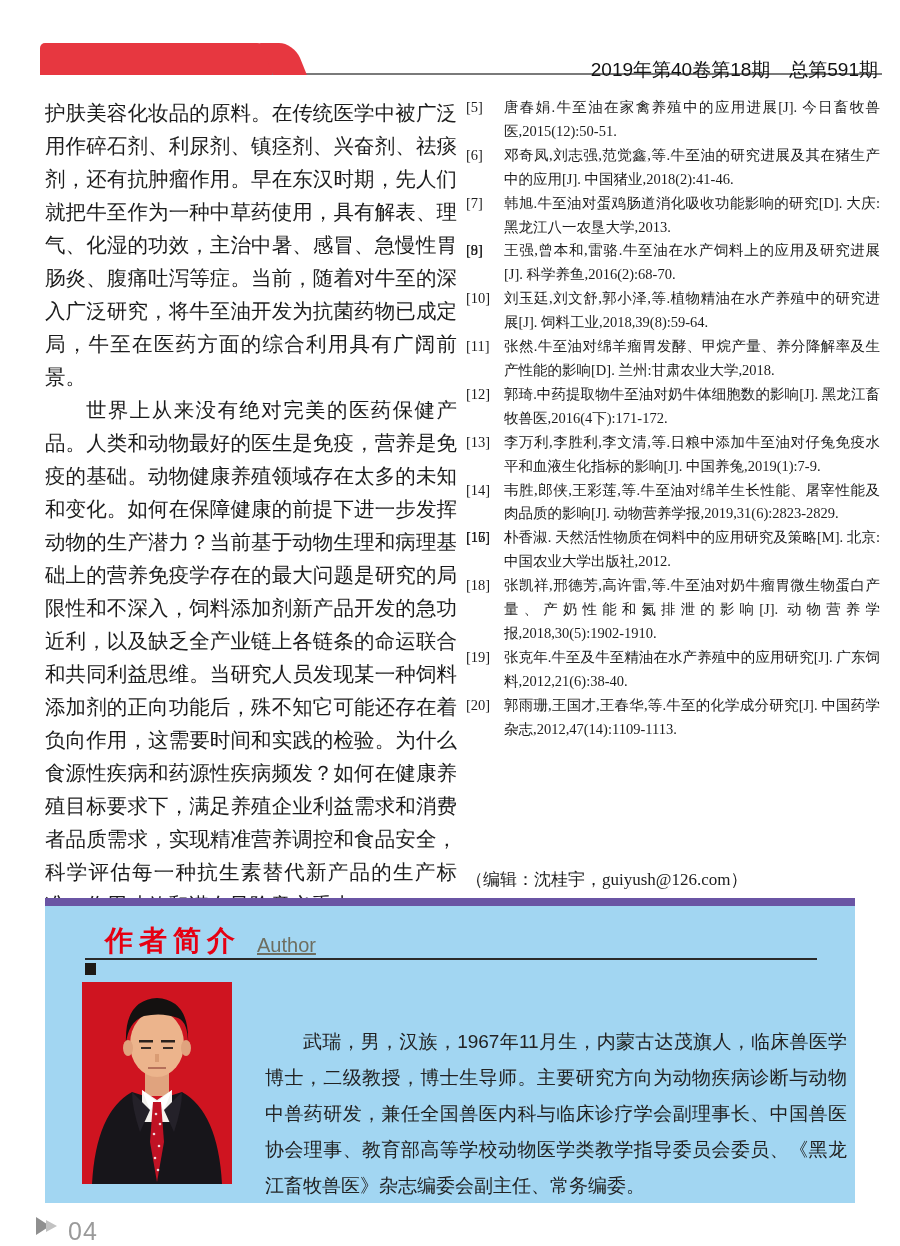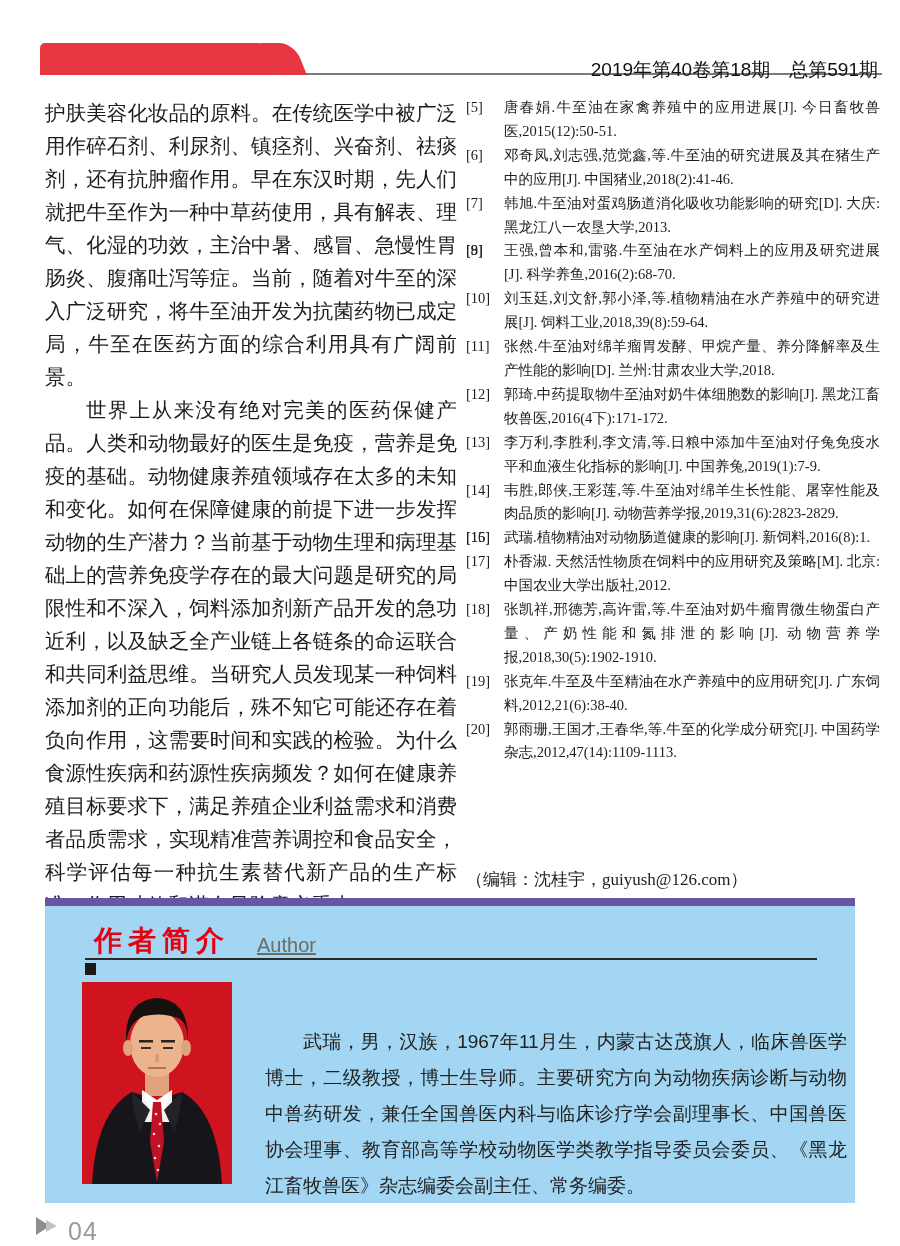--- a/index.html
+++ b/index.html
@@ -32,21 +32,21 @@
   .ref-list-right .ref-item{position:relative;padding-left:38px;font-size:14.5px;
           line-height:23.9px;text-align:justify;}
   .ref-label{position:absolute;left:0;top:0;}
 
   .editor-note{position:absolute;left:466px;top:868px;width:414px;
           font-size:17px;color:#1c1c1c;}
 
   
   .author-bar{position:absolute;left:45px;top:898px;width:810px;height:8px;background:#6a55a4;}
   .author-box{position:absolute;left:45px;top:906px;width:810px;height:297px;background:#a2d6f2;}
-  .author-title-cn{position:absolute;left:49px;top:16px;color:#e60012;font-weight:bold;
+  .author-title-cn{position:absolute;left:60px;top:16px;color:#e60012;font-weight:bold;
           font-size:28px;letter-spacing:6px;font-family:"Liberation Sans","DejaVu Sans",sans-serif;}
   .author-title-en{position:absolute;left:212px;top:28px;color:#6e6e60;font-size:20px;
           font-family:"Liberation Sans","DejaVu Sans",sans-serif;text-decoration:underline;}
   .author-rule{position:absolute;left:40px;top:52px;width:732px;height:2px;background:#2a2a2a;}
   .author-square{position:absolute;left:40px;top:57px;width:11px;height:12px;background:#1d1a16;}
 
   .author-photo{position:absolute;left:37px;top:76px;width:150px;height:202px;overflow:hidden;}
   .author-bio{position:absolute;left:220px;top:118px;width:582px;font-size:19px;line-height:36px;
           text-align:justify;text-indent:2em;color:#222222;
           font-family:"Liberation Sans","DejaVu Sans",sans-serif;}
@@ -84,21 +84,21 @@
         <div class="ref-item"><span class="ref-label">[6]</span><span class="ref-text">邓奇凤,刘志强,范觉鑫,等.牛至油的研究进展及其在猪生产中的应用[J]. 中国猪业,2018(2):41-46.</span></div>
         <div class="ref-item"><span class="ref-label">[7]</span><span class="ref-text">韩旭.牛至油对蛋鸡肠道消化吸收功能影响的研究[D]. 大庆:黑龙江八一农垦大学,2013.</span></div>
         <div class="ref-item"><span class="ref-label">[8]</span></div>
         <div class="ref-item"><span class="ref-label">[9]</span><span class="ref-text">王强,曾本和,雷骆.牛至油在水产饲料上的应用及研究进展[J]. 科学养鱼,2016(2):68-70.</span></div>
         <div class="ref-item"><span class="ref-label">[10]</span><span class="ref-text">刘玉廷,刘文舒,郭小泽,等.植物精油在水产养殖中的研究进展[J]. 饲料工业,2018,39(8):59-64.</span></div>
         <div class="ref-item"><span class="ref-label">[11]</span><span class="ref-text">张然.牛至油对绵羊瘤胃发酵、甲烷产量、养分降解率及生产性能的影响[D]. 兰州:甘肃农业大学,2018.</span></div>
         <div class="ref-item"><span class="ref-label">[12]</span><span class="ref-text">郭琦.中药提取物牛至油对奶牛体细胞数的影响[J]. 黑龙江畜牧兽医,2016(4下):171-172.</span></div>
         <div class="ref-item"><span class="ref-label">[13]</span><span class="ref-text">李万利,李胜利,李文清,等.日粮中添加牛至油对仔兔免疫水平和血液生化指标的影响[J]. 中国养兔,2019(1):7-9.</span></div>
         <div class="ref-item"><span class="ref-label">[14]</span><span class="ref-text">韦胜,郎侠,王彩莲,等.牛至油对绵羊生长性能、屠宰性能及肉品质的影响[J]. 动物营养学报,2019,31(6):2823-2829.</span></div>
         <div class="ref-item"><span class="ref-label">[15]</span></div>
-        <div class="ref-item"><span class="ref-label">[16]</span><span class="ref-text">武瑞.植物精油对动物肠道健康的影响[J]. 新饲料,2016(8):1.</span></div>
+        <div class="ref-item"><span class="ref-label">[16]</span></div>
         <div class="ref-item"><span class="ref-label">[17]</span><span class="ref-text">朴香淑. 天然活性物质在饲料中的应用研究及策略[M]. 北京:中国农业大学出版社,2012.</span></div>
         <div class="ref-item"><span class="ref-label">[18]</span><span class="ref-text">张凯祥,邢德芳,高许雷,等.牛至油对奶牛瘤胃微生物蛋白产量、产奶性能和氮排泄的影响[J]. 动物营养学报,2018,30(5):1902-1910.</span></div>
         <div class="ref-item"><span class="ref-label">[19]</span><span class="ref-text">张克年.牛至及牛至精油在水产养殖中的应用研究[J]. 广东饲料,2012,21(6):38-40.</span></div>
         <div class="ref-item"><span class="ref-label">[20]</span><span class="ref-text">郭雨珊,王国才,王春华,等.牛至的化学成分研究[J]. 中国药学杂志,2012,47(14):1109-1113.</span></div>
       </div>
   </div>
 
   <div class="editor-note">（编辑：沈桂宇，guiyush@126.com）</div>
 
   <div class="author-bar"></div>

